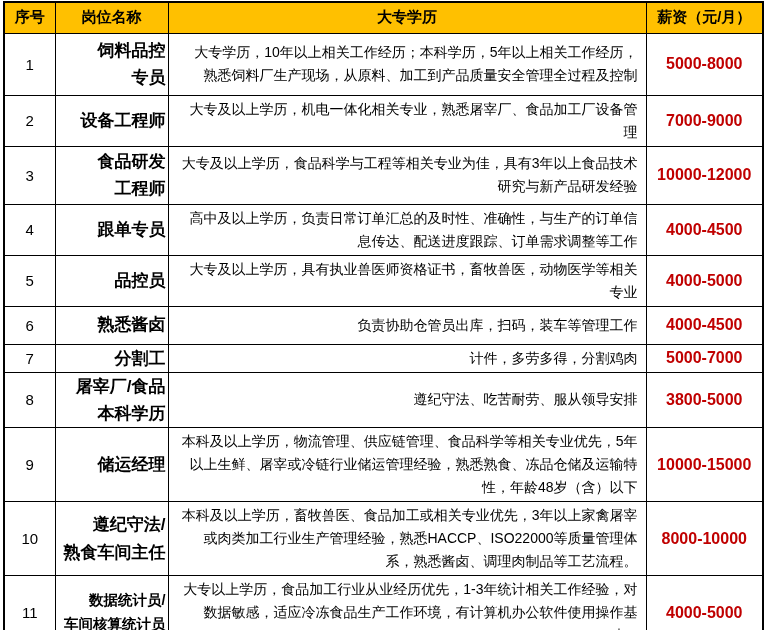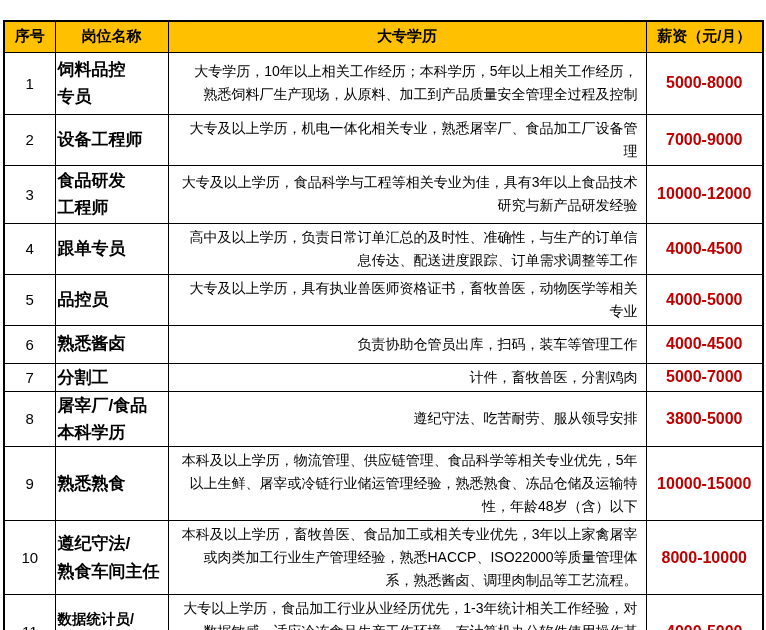--- a/index.html
+++ b/index.html
@@ -6,21 +6,21 @@
     margin: 0;
     padding: 0;
     background: #ffffff;
     font-family: "Liberation Sans", sans-serif;
   }
   .page {
     width: 766px;
     height: 630px;
     background: #ffffff;
     box-sizing: border-box;
-    padding: 20px 4px 2px 3px;
+    padding: 1px 4px 2px 3px;
   }
   table.jobs {
     border-collapse: collapse;
     table-layout: fixed;
     width: 759px;
     border: 2px solid #000000;
   }
   table.jobs th, table.jobs td {
     border: 1px solid #000000;
     vertical-align: middle;
@@ -42,21 +42,21 @@
     padding: 2px;
   }
 
   td.no {
     text-align: center;
     font-size: 15px;
     color: #000000;
     font-weight: normal;
   }
   td.pos {
-    text-align: left;
+    text-align: right;
     font-size: 17px;
     font-weight: bold;
     color: #000000;
     white-space: pre-line;
     line-height: 1.6;
     padding: 0 2px;
     margin-top: 25px;
   }
   td.pos.name-sm { font-size: 14.5px; }
   td.req {
@@ -141,33 +141,33 @@
       </tr>
       <tr>
         <td class="no">6</td>
         <td class="pos">熟悉酱卤</td>
         <td class="req">负责协助仓管员出库，扫码，装车等管理工作</td>
         <td class="sal">4000-4500</td>
       </tr>
       <tr>
         <td class="no">7</td>
         <td class="pos">分割工</td>
-        <td class="req">计件，畜牧兽医，分割鸡肉</td>
+        <td class="req">计件，多劳多得，分割鸡肉</td>
         <td class="sal">5000-7000</td>
       </tr>
       <tr>
         <td class="no">8</td>
         <td class="pos">屠宰厂/食品
 本科学历</td>
         <td class="req">遵纪守法、吃苦耐劳、服从领导安排</td>
         <td class="sal">3800-5000</td>
       </tr>
       <tr>
         <td class="no">9</td>
-        <td class="pos">熟悉熟食</td>
+        <td class="pos">储运经理</td>
         <td class="req">本科及以上学历，物流管理、供应链管理、食品科学等相关专业优先，5年以上生鲜、屠宰或冷链行业储运管理经验，熟悉熟食、冻品仓储及运输特性，年龄48岁（含）以下</td>
         <td class="sal">10000-15000</td>
       </tr>
       <tr>
         <td class="no">10</td>
         <td class="pos">遵纪守法/
 熟食车间主任</td>
         <td class="req">本科及以上学历，畜牧兽医、食品加工或相关专业优先，3年以上家禽屠宰或肉类加工行业生产管理经验，熟悉HACCP、ISO22000等质量管理体系，熟悉酱卤、调理肉制品等工艺流程。</td>
         <td class="sal">8000-10000</td>
       </tr>

